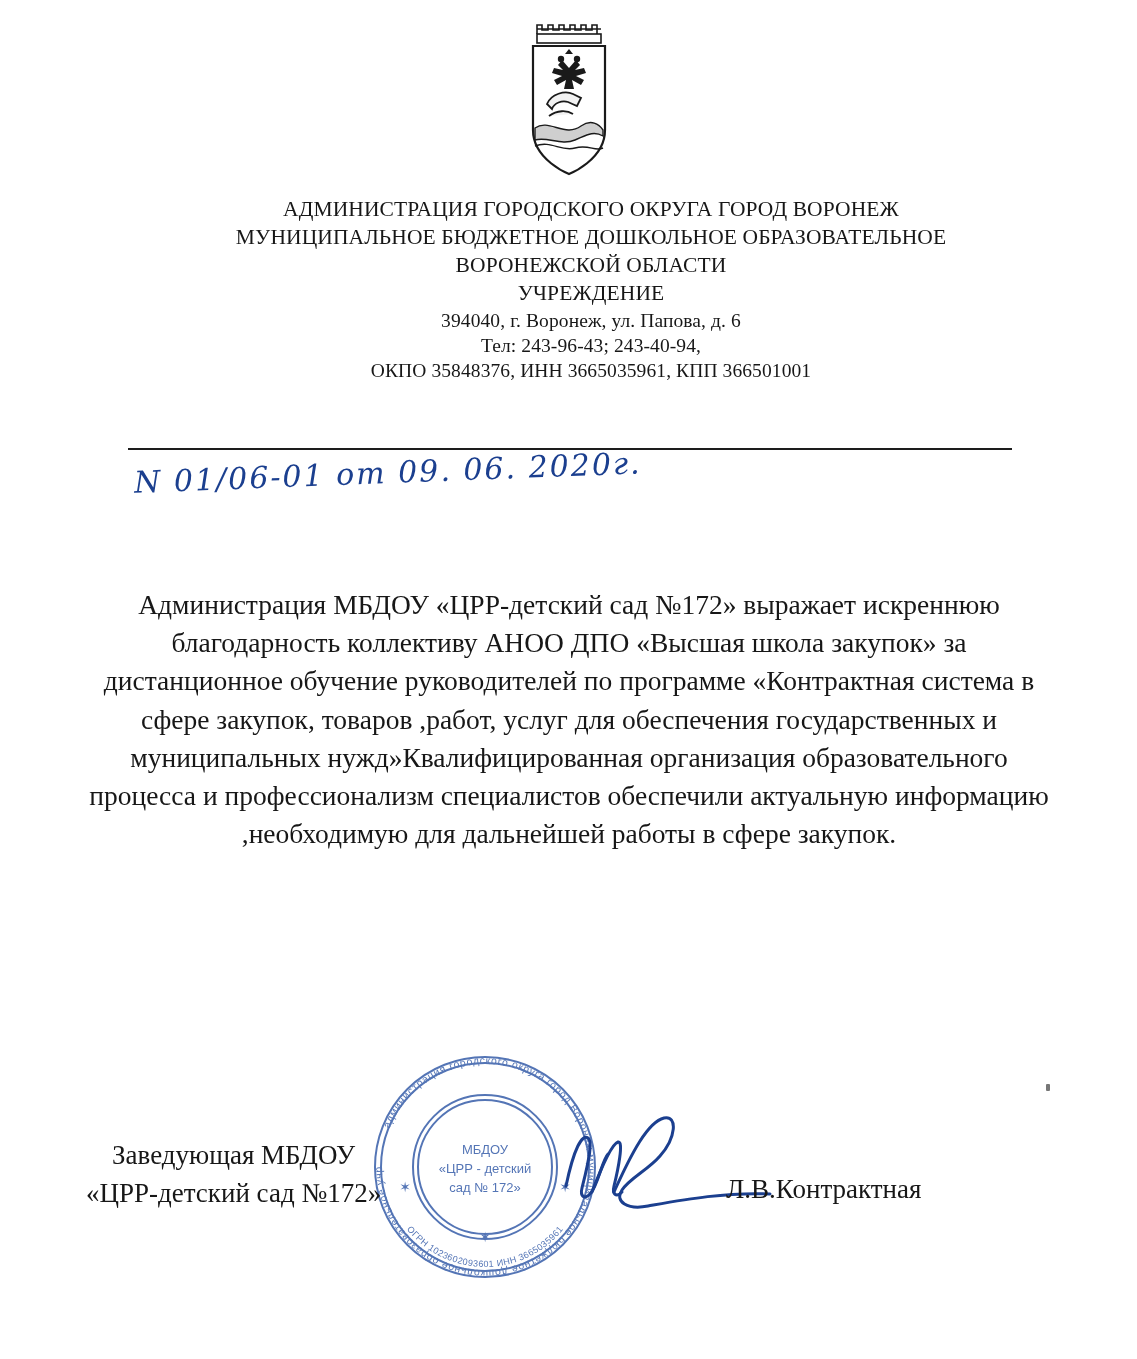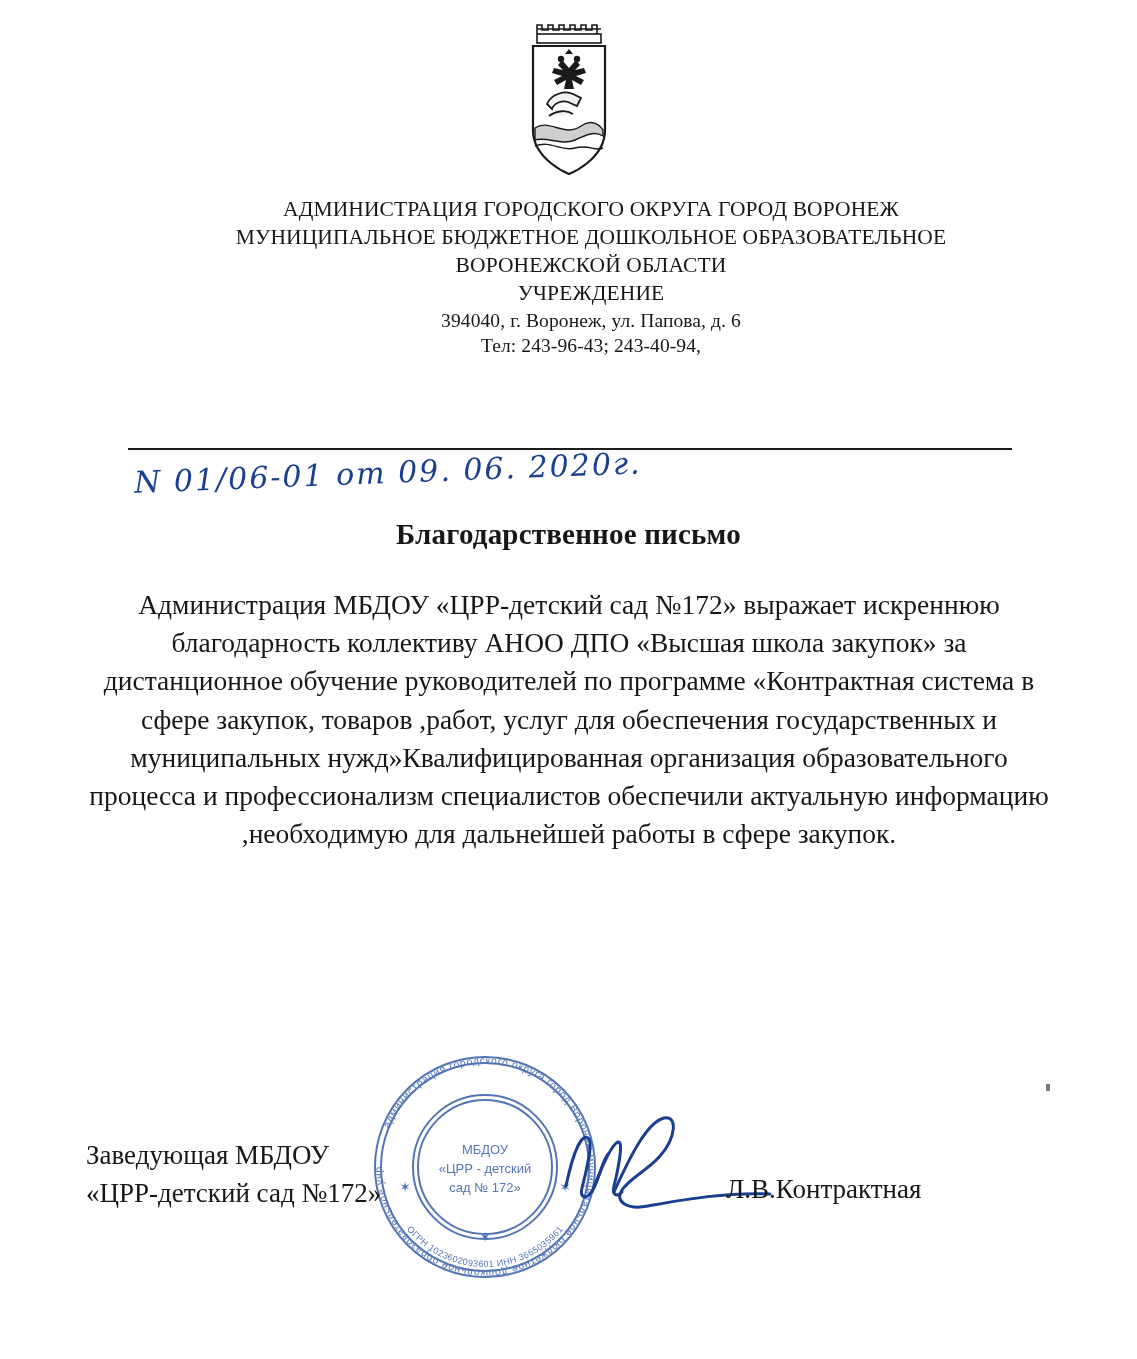--- a/index.html
+++ b/index.html
@@ -112,20 +112,21 @@
   }
 
   
   .sign-left {
     position: absolute;
     left: 86px;
     top: 1136px;
     font-size: 27px;
     line-height: 1.42;
     white-space: nowrap;
+    text-align: center;
   }
   .sign-name {
     position: absolute;
     left: 726px;
     top: 1174px;
     font-size: 27px;
     white-space: nowrap;
   }
 
   
@@ -197,27 +198,27 @@
     </svg>
   </div>
 
   <div class="header">
     <span class="line l1">АДМИНИСТРАЦИЯ ГОРОДСКОГО ОКРУГА ГОРОД ВОРОНЕЖ</span>
     <span class="line l3">МУНИЦИПАЛЬНОЕ БЮДЖЕТНОЕ ДОШКОЛЬНОЕ ОБРАЗОВАТЕЛЬНОЕ</span>
     <span class="line l2">ВОРОНЕЖСКОЙ ОБЛАСТИ</span>
     <span class="line l4">УЧРЕЖДЕНИЕ</span>
     <span class="line small">394040, г. Воронеж, ул.  Папова, д. 6</span>
     <span class="line small">Тел: 243-96-43; 243-40-94,</span>
+    <span class="line small">ОКПО 35848376, ИНН 3665035961, КПП 366501001</span>
   </div>
 
   <div class="divider"></div>
 
   <div class="handwriting">N 01/06-01  от  09. 06. 2020г.</div>
 
-  <div class="doc-title">Благодарственное письмо</div>
 
   <div class="body-text">Администрация МБДОУ «ЦРР-детский сад №172» выражает искреннюю благодарность коллективу АНОО ДПО «Высшая школа закупок» за дистанционное обучение руководителей по программе «Контрактная система в сфере закупок, товаров ,работ, услуг для обеспечения государственных и муниципальных нужд»Квалифицированная организация образовательного процесса и профессионализм специалистов обеспечили актуальную информацию ,необходимую для дальнейшей работы в сфере закупок.</div>
 
   <svg class="stamp" viewBox="0 0 250 250">
     <defs>
       <path id="arcOuter" d="M125,125 m-103,0 a103,103 0 1,1 206,0 a103,103 0 1,1 -206,0"></path>
       <path id="arcOuter2" d="M125,125 m-95,0 a95,95 0 1,1 190,0 a95,95 0 1,1 -190,0"></path>
       <path id="arcBottom" d="M125,125 m-100,0 a100,100 0 0,0 200,0"></path>
     </defs>
     <g fill="none" stroke="#2f57a6" stroke-width="2">

